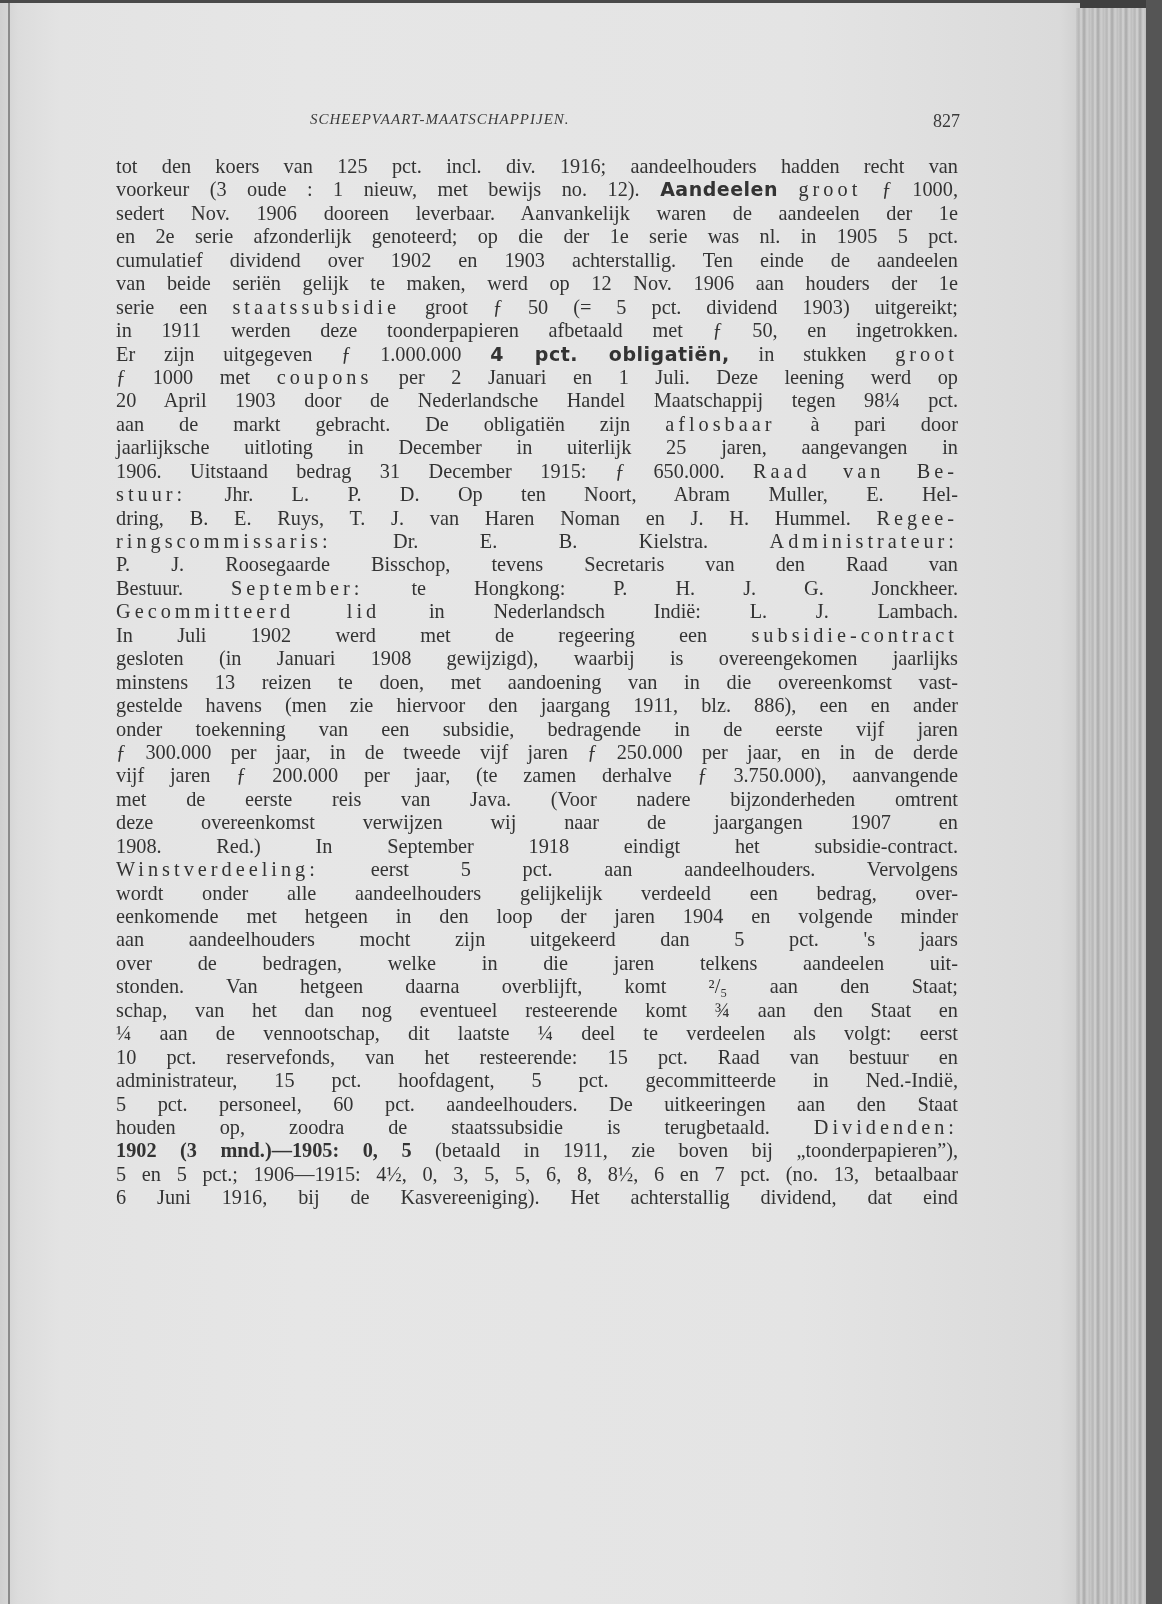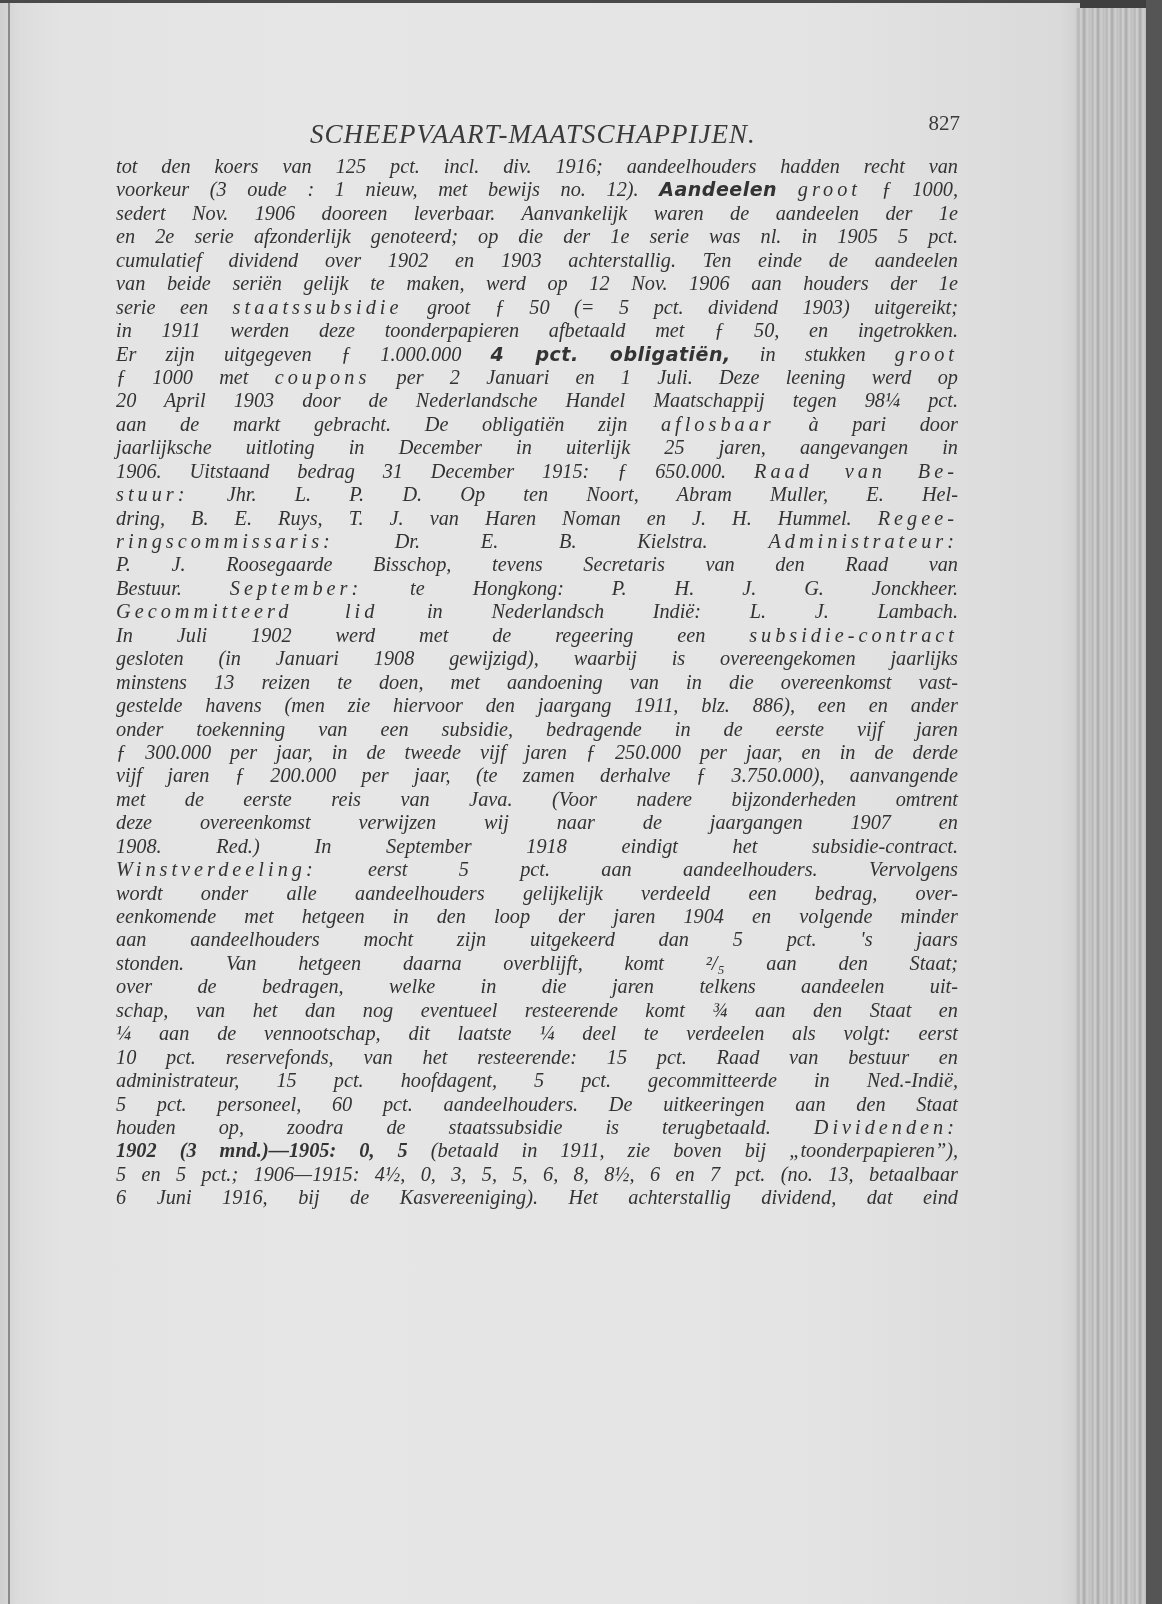--- a/index.html
+++ b/index.html
@@ -26,37 +26,36 @@
   }
   .page-edges-dark {
     position: absolute; left: 1146px; top: 0; width: 16px; height: 1604px;
     background: #555;
   }
   .header {
     position: absolute; top: 108px; left: 115px; width: 845px; height: 30px;
     font-family: "Liberation Serif", serif;
   }
   .running-title {
-    position: absolute; left: 195px; top: 8px;
-    font-style: italic; font-size: 27px; letter-spacing: 1px; color: #3a3a3a;
+    position: absolute; left: 195px; top: 0;
+    font-style: italic; font-size: 15px; letter-spacing: 1px; color: #3a3a3a;
   }
   .page-number {
     position: absolute; right: 0; top: 0;
-    font-size: 21px; color: #3a3a3a;
+    font-size: 18px; color: #3a3a3a;
   }
   .body-text {
     position: absolute; top: 152px; left: 116px; width: 842px;
     font-family: "Liberation Serif", serif;
     font-size: 20.3px; line-height: 23.45px; color: #333;
   }
   .line {
     display: block; white-space: nowrap;
     text-align: justify; text-align-last: justify;
     height: 23.45px;
-    font-style: italic;
   }
   .line.last { text-align-last: left; }
   .spaced { letter-spacing: 4px; }
   .bold-sans { font-family: "DejaVu Sans", "Liberation Sans", sans-serif; font-weight: bold; font-size: 19px; letter-spacing: 0.5px; margin-top: 28px; }
   .bold { font-weight: bold; }
 </style>
 </head>
 <body>
 
 <div class="page">
@@ -95,22 +94,22 @@
       <span class="line"><span>onder toekenning van een subsidie, bedragende in de eerste vijf jaren</span></span>
       <span class="line"><span>ƒ 300.000 per jaar, in de tweede vijf jaren ƒ 250.000 per jaar, en in de derde</span></span>
       <span class="line"><span>vijf jaren ƒ 200.000 per jaar, (te zamen derhalve ƒ 3.750.000), aanvangende</span></span>
       <span class="line"><span>met de eerste reis van Java. (Voor nadere bijzonderheden omtrent</span></span>
       <span class="line"><span>deze overeenkomst verwijzen wij naar de jaargangen 1907 en</span></span>
       <span class="line"><span>1908. Red.) In September 1918 eindigt het subsidie-contract.</span></span>
       <span class="line"><span class="spaced">Winstverdeeling:</span><span> eerst 5 pct. aan aandeelhouders. Vervolgens</span></span>
       <span class="line"><span>wordt onder alle aandeelhouders gelijkelijk verdeeld een bedrag, over-</span></span>
       <span class="line"><span>eenkomende met hetgeen in den loop der jaren 1904 en volgende minder</span></span>
       <span class="line"><span>aan aandeelhouders mocht zijn uitgekeerd dan 5 pct. 's jaars</span></span>
+      <span class="line"><span>over de bedragen, welke in die jaren telkens aandeelen uit-</span></span>
       <span class="line"><span>stonden. Van hetgeen daarna overblijft, komt ²/₅ aan den Staat;</span></span>
-      <span class="line"><span>over de bedragen, welke in die jaren telkens aandeelen uit-</span></span>
       <span class="line"><span>schap, van het dan nog eventueel resteerende komt ¾ aan den Staat en</span></span>
       <span class="line"><span>¼ aan de vennootschap, dit laatste ¼ deel te verdeelen als volgt: eerst</span></span>
       <span class="line"><span>10 pct. reservefonds, van het resteerende: 15 pct. Raad van bestuur en</span></span>
       <span class="line"><span>administrateur, 15 pct. hoofdagent, 5 pct. gecommitteerde in Ned.-Indië,</span></span>
       <span class="line"><span>5 pct. personeel, 60 pct. aandeelhouders. De uitkeeringen aan den Staat</span></span>
       <span class="line"><span>houden op, zoodra de staatssubsidie is terugbetaald. </span><span class="spaced">Dividenden:</span></span>
       <span class="line"><span class="bold">1902 (3 mnd.)—1905: 0, 5</span><span> (betaald in 1911, zie boven bij „toonderpapieren”),</span></span>
       <span class="line"><span>5 en 5 pct.; 1906—1915: 4½, 0, 3, 5, 5, 6, 8, 8½, 6 en 7 pct. (no. 13, betaalbaar</span></span>
       <span class="line"><span>6 Juni 1916, bij de Kasvereeniging). Het achterstallig dividend, dat eind</span></span>
     </div>

